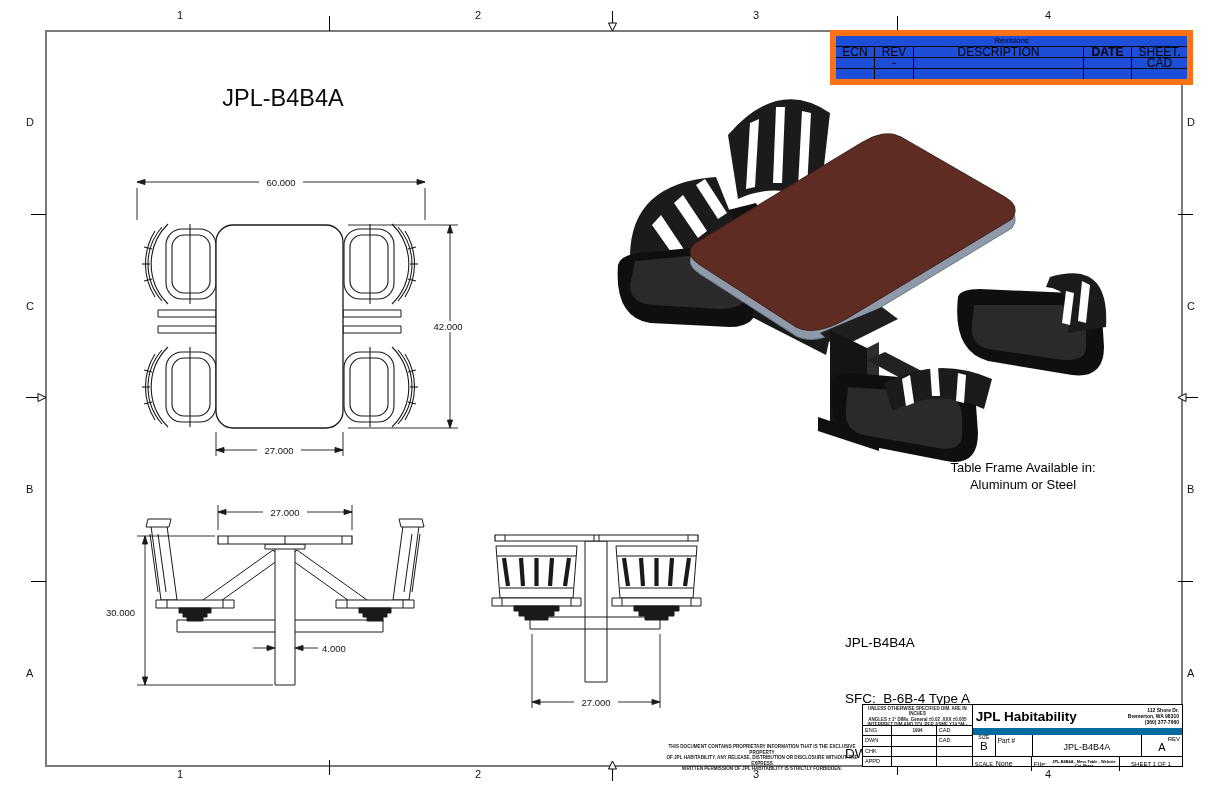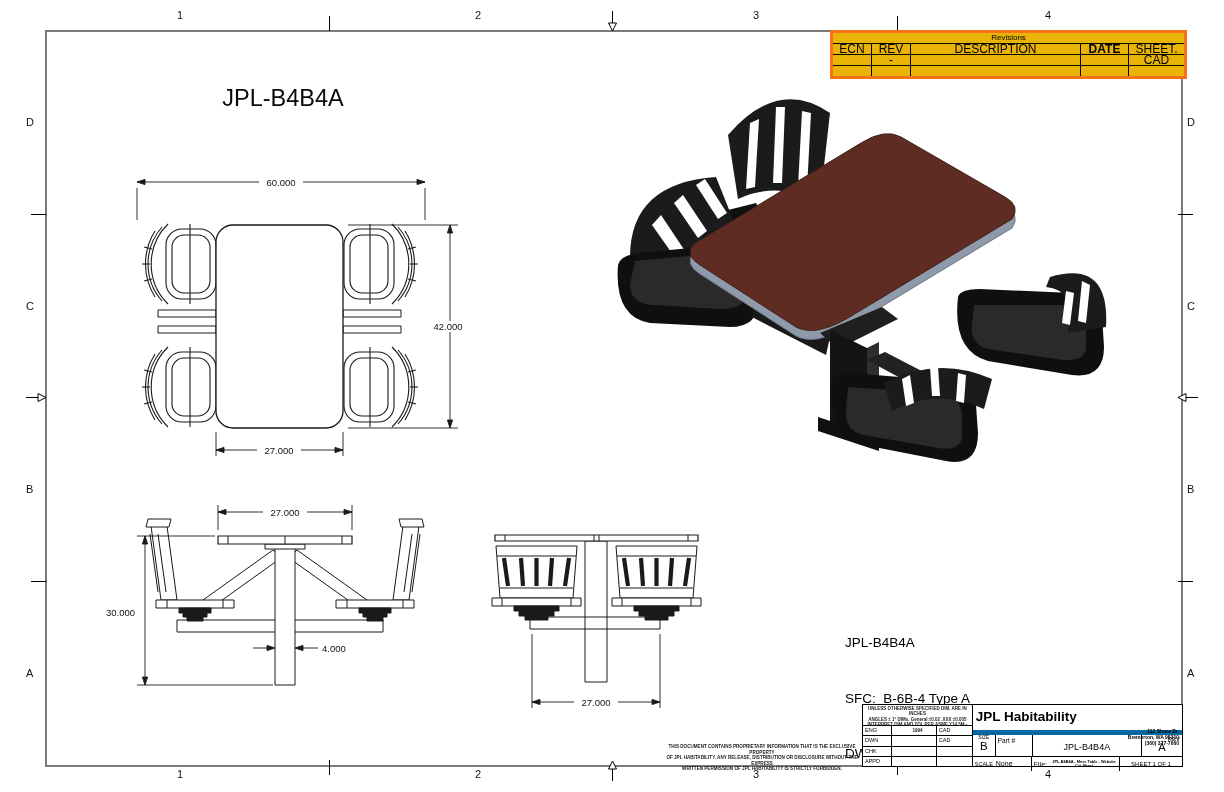--- a/index.html
+++ b/index.html
@@ -6,21 +6,21 @@
   #sheet{position:relative;width:1224px;height:792px;background:#fff;overflow:hidden;
          font-family:"Liberation Sans",sans-serif;color:#000;}
   .abs{position:absolute;}
   
   #frame{position:absolute;left:45px;top:30px;width:1134px;height:733px;border:2px solid #7a7a7a;}
   .zone-label{position:absolute;font-size:11px;color:#111;transform:translate(-50%,0);}
   .zone-label-v{position:absolute;font-size:11px;color:#111;transform:translate(0,-50%);}
   .tickv{position:absolute;width:1px;height:15px;background:#000;}
   .tickh{position:absolute;width:15px;height:1px;background:#000;}
   
-  .rev-table{position:absolute;left:830px;top:30px;width:351px;border:3px solid #f97316;background:#eab308;}
+  .rev-table{position:absolute;left:830px;top:30px;width:351px;border:6px solid #f97316;background:#1d4ed8;}
   .rev-title{height:10px;line-height:10px;border-bottom:1px solid #000;text-align:center;font-size:8px;}
   .rev-row{display:flex;height:10px;line-height:10px;border-bottom:1px solid #000;font-size:12px;}
   .rev-row:last-child{border-bottom:none;}
   .rev-row>div{border-right:1px solid #000;text-align:center;overflow:hidden;}
   .rev-row>div:last-child{border-right:none;}
   .rc1{width:38px;} .rc2{width:38px;} .rc3{flex:1;} .rc4{width:47px;font-weight:bold;} .rc5{width:55px;}
   
   #main-title{position:absolute;left:118px;top:84px;width:330px;text-align:center;
               font-size:23.5px;line-height:29px;color:#0a0a0a;}
   
@@ -34,21 +34,21 @@
           display:flex;background:#fff;}
   #tb-left{width:118px;border-right:1px solid #000;display:flex;flex-direction:column;}
   #tb-notes{height:19px;border-bottom:1px solid #000;font-size:4.5px;line-height:5.4px;
             text-align:center;padding-top:1px;font-weight:bold;color:#222;}
   .ap-row{display:flex;flex:1;border-bottom:1px solid #000;font-size:5.5px;line-height:9px;}
   .ap-row:last-child{border-bottom:none;}
   .ap-row>div{border-right:1px solid #000;padding-left:2px;overflow:hidden;}
   .ap-row>div:last-child{border-right:none;}
   .ap-l{width:26px;} .ap-m{flex:1;} .ap-r{width:33px;}
   #tb-right{flex:1;display:flex;flex-direction:column;}
-  #tb-co{height:23px;border-bottom:5px solid #0369a1;display:flex;justify-content:flex-start;padding:1px 3px;flex-direction:column;}
+  #tb-co{height:23px;border-bottom:7px solid #0369a1;display:flex;justify-content:space-between;padding:1px 3px;}
   #tb-co-name{font-size:13.5px;font-weight:bold;line-height:21px;}
   #tb-co-addr{font-size:5px;line-height:6.2px;font-weight:bold;text-align:right;padding-top:1px;}
   #tb-mid{height:21px;border-bottom:1px solid #000;display:flex;}
   .tb-cell{border-right:1px solid #000;overflow:hidden;}
   #tb-size{width:22px;text-align:center;}
   #tb-size .lab{font-size:5px;line-height:5px;display:block;}
   #tb-size .val{font-size:11.5px;line-height:13px;display:block;}
   #tb-partlab{width:34px;font-size:6.5px;padding:2px 0 0 2px;}
   #tb-partval{flex:1;text-align:center;font-size:9px;line-height:24px;}
   #tb-rev{width:40px;border-right:none;position:relative;}
@@ -357,20 +357,24 @@
     <g>
       <path d="M252,316 Q246,368 284,380 L366,396 Q398,402 398,368 L396,340 Q394,318 366,316 L272,308 Q254,308 252,316 Z" fill="#0f0f0f"></path>
       <path d="M268,322 L356,328 Q382,330 382,352 L382,372 Q380,388 352,382 L284,370 Q264,366 266,344 Z" fill="#2a2a2a"></path>
       <path d="M304,318 Q358,290 412,314 L404,344 Q358,322 312,346 Z" fill="#1b1b1b"></path>
       <polygon points="322,314 330,310 334,338 326,341" fill="#fff"></polygon>
       <polygon points="350,302 358,302 360,331 352,331" fill="#fff"></polygon>
       <polygon points="378,308 386,310 384,338 376,336" fill="#fff"></polygon>
     </g>
   </svg>
 
+  <div id="frame-note">
+    <div>Table Frame Available in:</div>
+    <div>Aluminum or Steel</div>
+  </div>
 
   <div id="part-info">
     <div>JPL-B4B4A</div>
     <div>SFC:  B-6B-4 Type A</div>
     <div>DWG:  612-4833273</div>
   </div>
 
   <div id="prop-note">
     <div>THIS DOCUMENT CONTAINS PROPRIETARY INFORMATION THAT IS THE EXCLUSIVE PROPERTY</div>
     <div>OF JPL HABITABILITY. ANY RELEASE, DISTRIBUTION OR DISCLOSURE WITHOUT THE EXPRESS</div>

